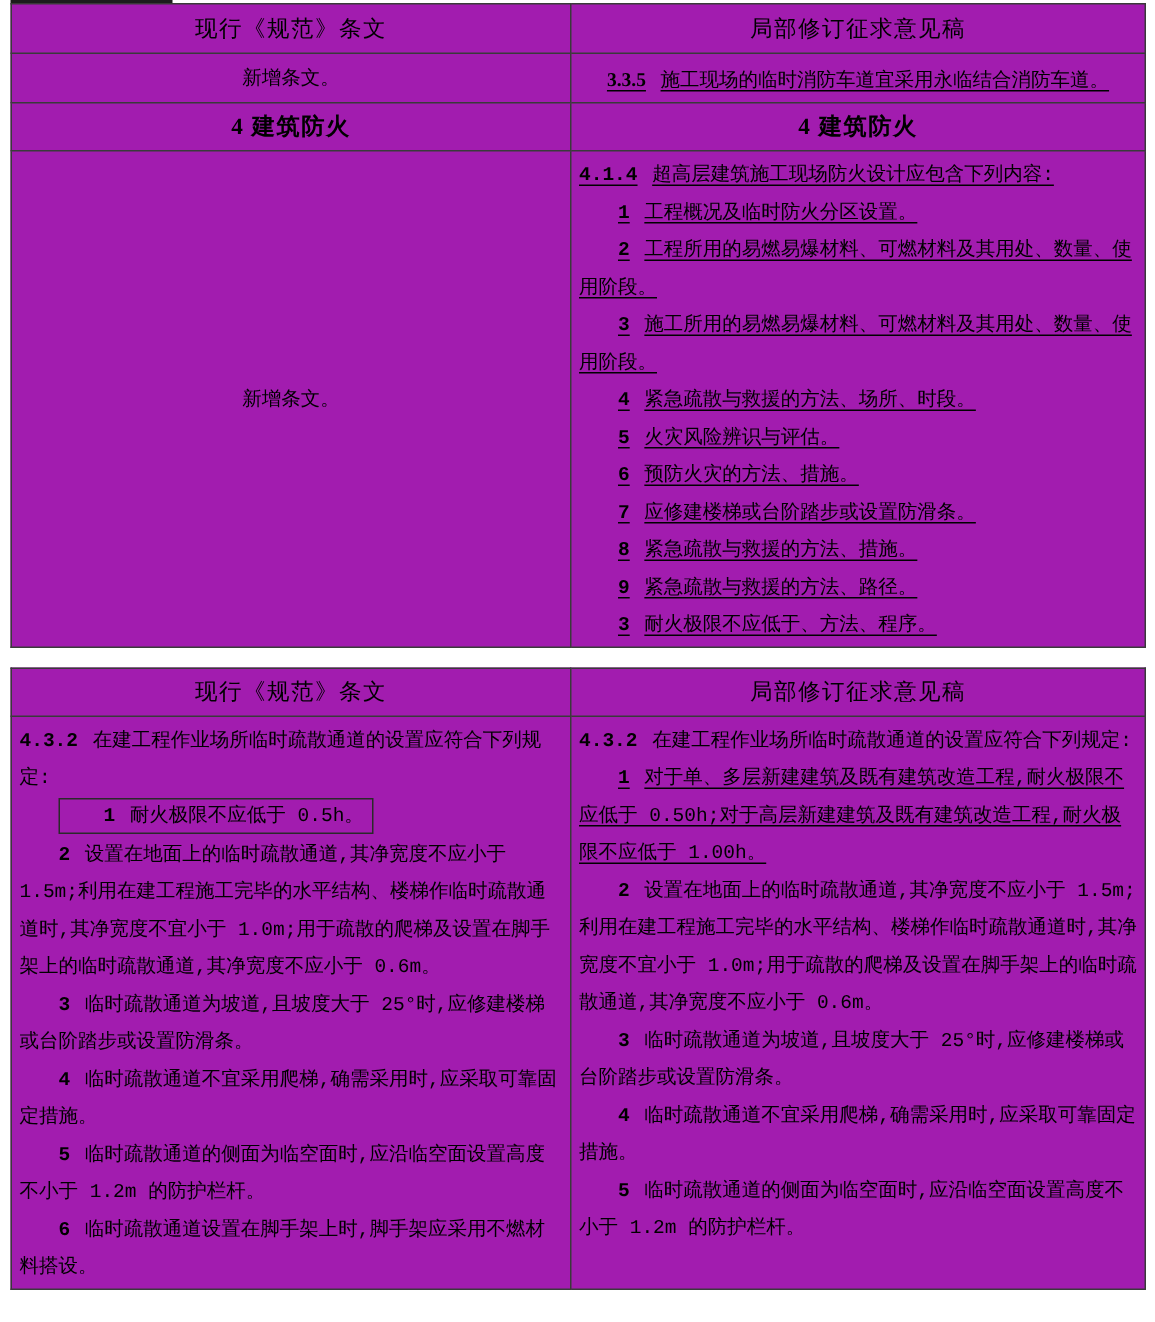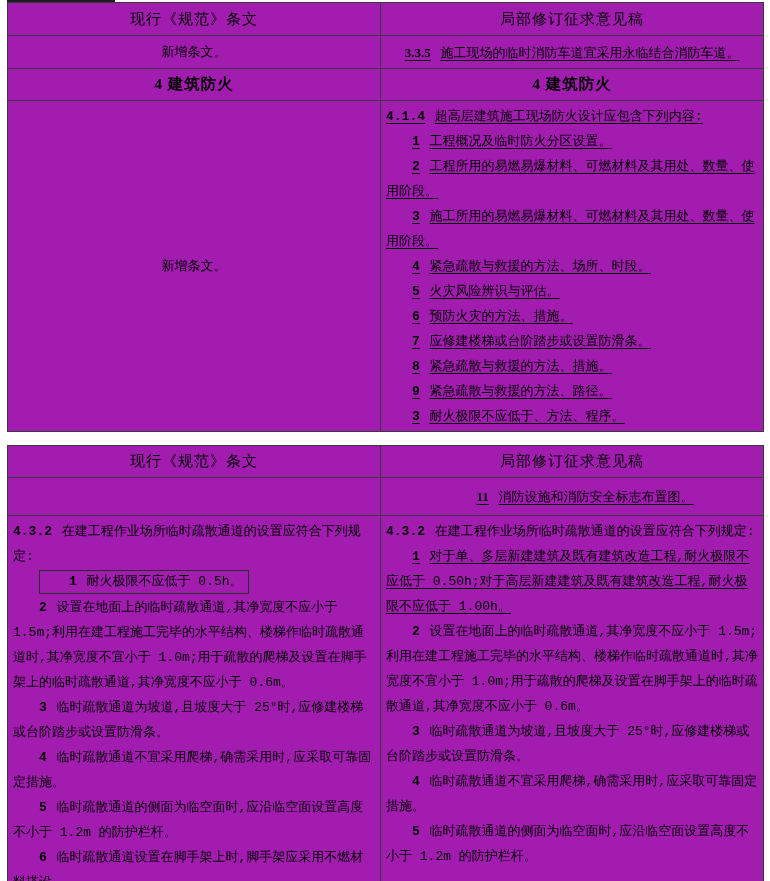--- a/index.html
+++ b/index.html
@@ -102,26 +102,20 @@
 <table class="cmp t2">
   <colgroup>
       <col class="cl">
       <col class="cr">
     </colgroup>
   <tbody>
   <tr class="hdr" style="height:32px;">
     <td>现行《规范》条文</td>
     <td>局部修订征求意见稿</td>
   </tr>
-  <tr style="height:38px;">
-    <td></td>
-    <td class="midleft">
-      <p class="item u"><b class="num">11</b><span>消防设施和消防安全标志布置图。</span></p>
-    </td>
-  </tr>
   <tr style="height:360px;">
     <td class="top">
       <p class="sec"><b class="num">4.3.2</b><span>在建工程作业场所临时疏散通道的设置应符合下列规定:</span></p>
       <p class="item boxline"><span class="del-box"><b class="num">1</b><span>耐火极限不应低于 0.5h。</span></span></p>
       <p class="item"><b class="num">2</b><span>设置在地面上的临时疏散通道,其净宽度不应小于 1.5m;利用在建工程施工完毕的水平结构、楼梯作临时疏散通道时,其净宽度不宜小于 1.0m;用于疏散的爬梯及设置在脚手架上的临时疏散通道,其净宽度不应小于 0.6m。</span></p>
       <p class="item"><b class="num">3</b><span>临时疏散通道为坡道,且坡度大于 25°时,应修建楼梯或台阶踏步或设置防滑条。</span></p>
       <p class="item"><b class="num">4</b><span>临时疏散通道不宜采用爬梯,确需采用时,应采取可靠固定措施。</span></p>
       <p class="item"><b class="num">5</b><span>临时疏散通道的侧面为临空面时,应沿临空面设置高度不小于 1.2m 的防护栏杆。</span></p>
       <p class="item"><b class="num">6</b><span>临时疏散通道设置在脚手架上时,脚手架应采用不燃材料搭设。</span></p>
     </td>

